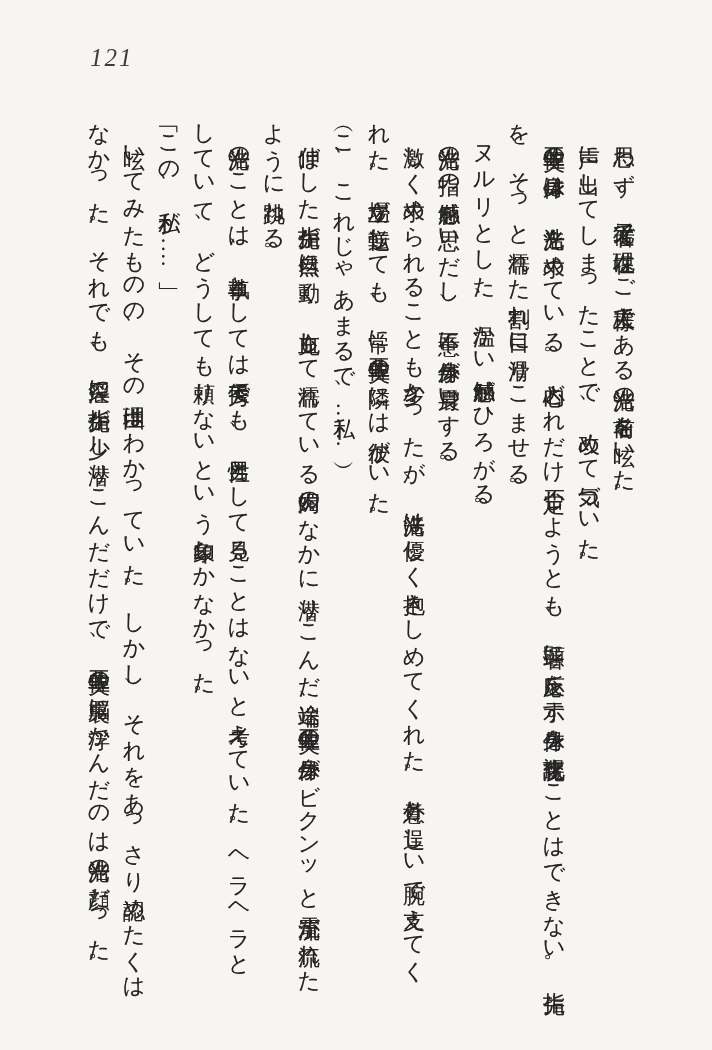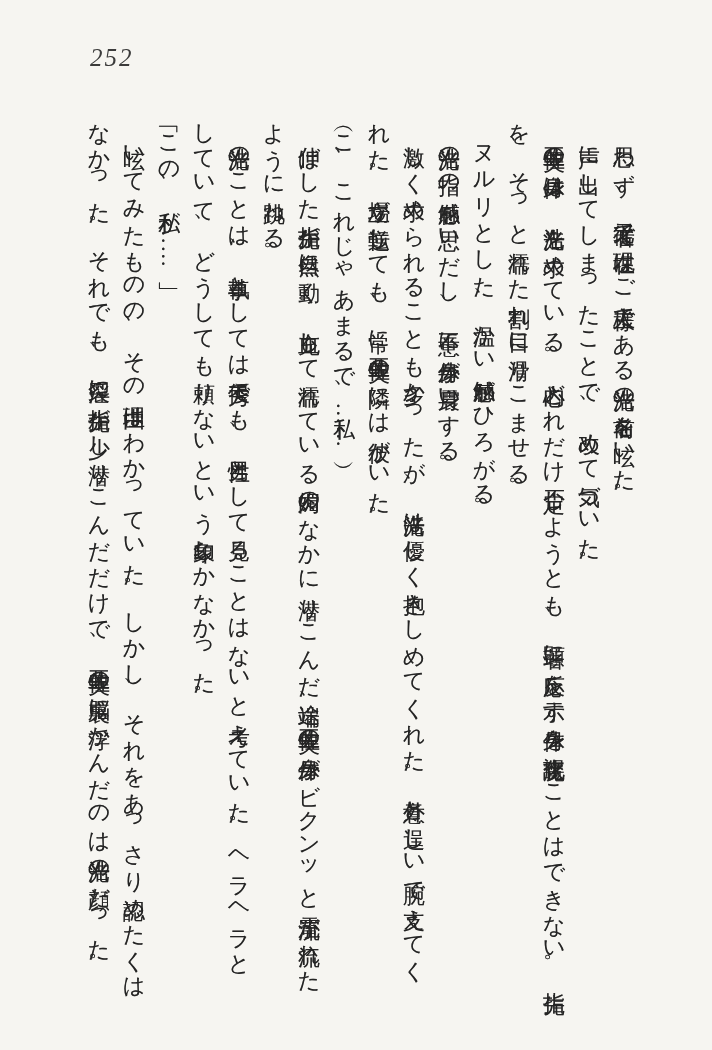--- a/index.html
+++ b/index.html
@@ -41,21 +41,21 @@
     padding: 0;
     text-indent: 1em;
   }
   .text-block p.bracket {
     text-indent: 0.5em;
   }
 </style>
 </head>
 <body>
 
-<div class="page-number">252</div>
+<div class="page-number">121</div>
 
 <div class="text-block">
   <p>思わず、元従者で現在はご主人様である浩光の名前を呟いた。</p>
   <p>声に出してしまったことで、改めて気づいた。</p>
   <p>亜佐美の身体は、浩光を求めている。内心どれだけ否定しようとも、顕著に反応を示す身体を誤魔化すことはできない。指先を、そっと濡れた割れ目に滑りこませる。</p>
   <p>ヌルリとした、温かい感触がひろがる。</p>
   <p>浩光の指の感触を思いだし、不意に身体が身震いする。</p>
   <p>激しく求められることも多かったが、浩光は優しく抱きしめてくれた。意外と逞しい腕で支えてくれた。立場が逆転しても、常に亜佐美の隣には彼がいた。</p>
   <p class="bracket">（こ、これじゃあまるで、私……）</p>
   <p>伸ばした指先が自然に動く。充血して濡れている媚肉のなかに潜りこんだ途端、亜佐美の身体がビクンッと電流が流れたように跳ねる。</p>

